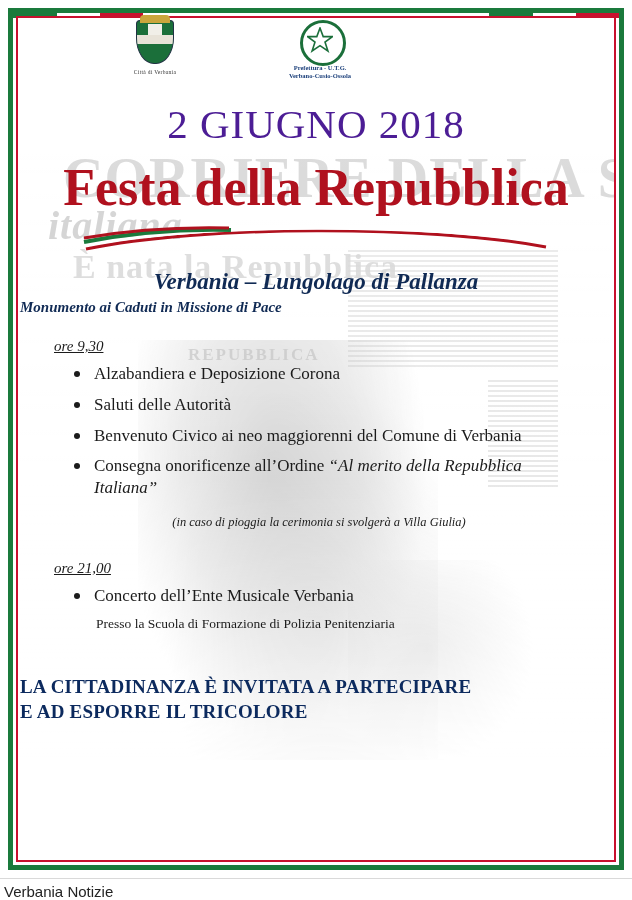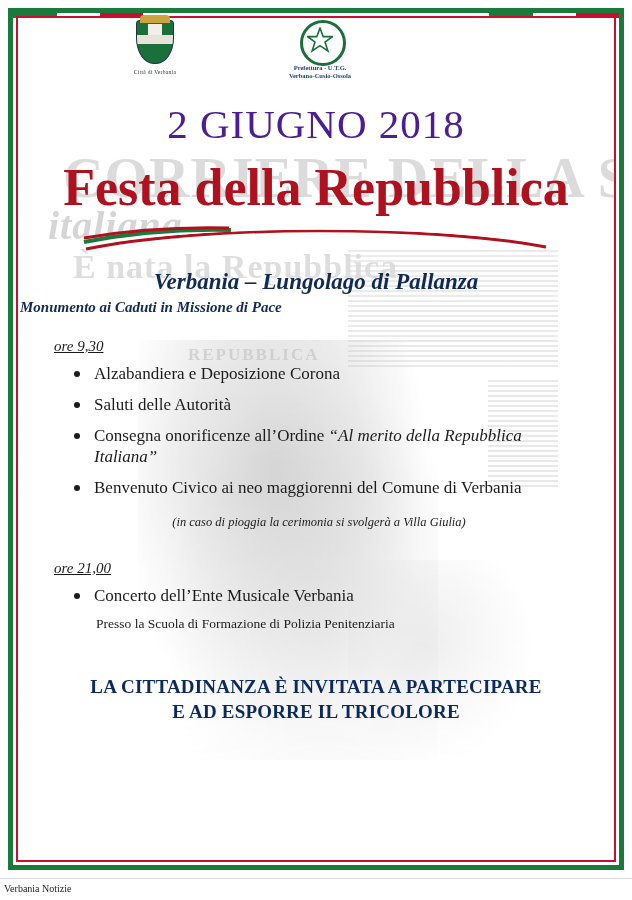--- a/index.html
+++ b/index.html
@@ -356,21 +356,21 @@
   }
   .block-2 { margin-top: 30px; }
   .sub-line {
     font-size: 13.5px;
     color: #1b1b1b;
     margin: 3px 0 0 42px;
   }
 
   
   .closing {
-    text-align: center;
+    text-align: left;
     margin-top: 42px;
     font-size: 19px;
     font-weight: bold;
     color: #0c2a5e;
     letter-spacing: .2px;
     line-height: 1.35;
   }
   .closing .l2 { display: block; }
 
   
@@ -378,22 +378,22 @@
     position: absolute;
     left: 0;
     top: 878px;
     width: 632px;
     height: 22px;
     background: #ffffff;
     border-top: 1px solid #d9d9d9;
     box-sizing: border-box;
   }
   #footer-bar .caption {
-    font-family: Liberation Serif, serif;
-    font-size: 10px;
+    font-family: Liberation Sans, sans-serif;
+    font-size: 15px;
     color: #222;
     padding: 4px 4px 0 4px;
   }
 </style>
 </head>
 <body>
 
 <div id="poster">
 
   <div class="frame-outer">
@@ -472,24 +472,24 @@
     <div class="schedule">
       <div class="time-label">ore 9,30</div>
       <ul class="items">
         <li>
           <span>Alzabandiera e Deposizione Corona</span>
         </li>
         <li>
           <span>Saluti delle Autorità</span>
         </li>
         <li>
-          <span>Consegna onorificenze all’Ordine </span><span class="it">“Al merito della Repubblica Italiana”</span>
+          <span>Benvenuto Civico ai neo maggiorenni del Comune di Verbania</span>
         </li>
         <li>
-          <span>Benvenuto Civico ai neo maggiorenni del Comune di Verbania</span>
+          <span>Consegna onorificenze all’Ordine </span><span class="it">“Al merito della Repubblica Italiana”</span>
         </li>
       </ul>
       <div class="note-paren">(in caso di pioggia la cerimonia si svolgerà a Villa Giulia)</div>
     </div>
 
     <div class="schedule block-2">
       <div class="time-label">ore 21,00</div>
       <ul class="items">
         <li>
           <span>Concerto dell’Ente Musicale Verbania</span>

